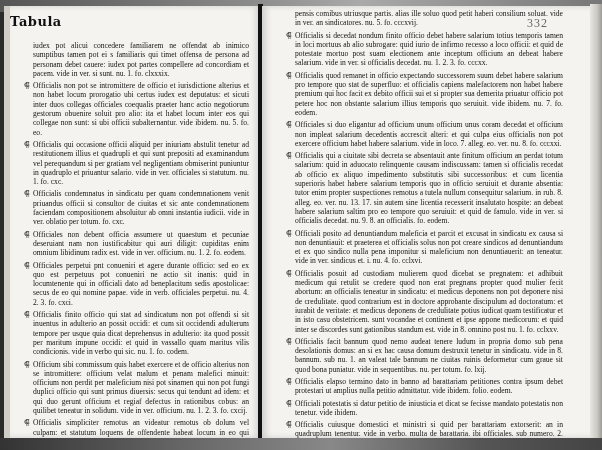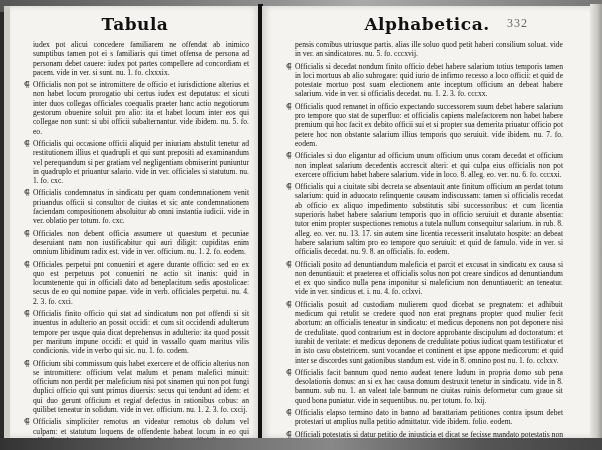--- a/index.html
+++ b/index.html
@@ -33,30 +33,29 @@
     }
     .page-edge {
       position: absolute; top: 4px; right: 0; width: 12px; height: 440px;
       background: linear-gradient(90deg, #e7e6e1, #c9c8c2 60%, #9c9b96);
     }
     .gutter {
       position: absolute; left: 258px; top: 4px; width: 5px; height: 440px;
       background: #111;
     }
     .head {
-      text-align: center;
       font-family: "DejaVu Serif", serif;
       font-weight: bold;
-      font-size: 17px;
+      font-size: 13px;
       color: #111;
-      margin: 8px 0 6px 0;
+      margin: 8px 0 12px 0;
       letter-spacing: 0.5px;
     }
     .folio {
-      position: absolute; top: 10px; right: 64px;
+      position: absolute; top: 10px; right: 44px;
       font-family: "Liberation Serif", serif;
       font-size: 12px; color: #666;
       letter-spacing: 1px;
     }
     .text {
       font-family: "Liberation Serif", serif;
       font-size: 7.6px;
       line-height: 9.3px;
       color: #141414;
       text-align: justify;
@@ -92,26 +91,25 @@
     <p class="entry"><span class="mark">⸿</span><span>Officialis simpliciter remotus an videatur remotus ob dolum vel culpam: et statutum loquens de offendente habeat locum in eo qui offendit prime remotum: ab officio. vide sub. an officialis remotus. nume. 1. fo. cccxij.</span></p>
     <p class="entry"><span class="mark">⸿</span><span>Officialis remittens aliquem ad proprium iudicem cum ignominia dicitur committere vim pub. et iudex laycus faciens molestiam clerico est excitatus: qui inferre alicui verecundiam pro delicto est pena. vide in remissio. nu. 1. fo. co.</span></p>
 
   </div>
 </div>
 
 <div class="gutter"></div>
 
 <div class="page right">
   <div class="folio">332</div>
-  <div class="head">Alphabetica.</div>
   <div class="text">
     <p class="entry cont"><span>pensis comibus utriusque partis. alias ille soluo quod petit haberi consilium soluat. vide in ver. an sindicatores. nu. 5. fo. cccxvij.</span></p>
     <p class="entry"><span class="mark">⸿</span><span>Officialis si decedat nondum finito officio debet habere salarium totius temporis tamen in loci mortuus ab alio subrogare: quid iurio de infirmo recesso a loco officii: et quid de potestate mortuo post suam electionem ante inceptum officium an debeat habere salarium. vide in ver. si officialis decedat. nu. 1. 2. 3. fo. cccxx.</span></p>
     <p class="entry"><span class="mark">⸿</span><span>Officialis quod remanet in officio expectando successorem suum debet habere salarium pro tempore quo stat de superfluo: et officialis capiens malefactorem non habet habere premium qui hoc facit ex debito officii sui et si propter sua demerita priuatur officio pot petere hoc non obstante salarium illius temporis quo seruiuit. vide ibidem. nu. 7. fo. eodem.</span></p>
-    <p class="entry"><span class="mark">⸿</span><span>Officiales si duo eligantur ad officium unum officium unus coram decedat et officium non impleat salarium decedentis accrescit alteri: et qui culpa eius officialis non pot exercere officium habet habere salarium. vide in loco. 8. alleg. eo. ver. nu. 6. fo. cccxxi.</span></p>
+    <p class="entry"><span class="mark">⸿</span><span>Officiales si duo eligantur ad officium unum officium unus coram decedat et officium non impleat salarium decedentis accrescit alteri: et qui culpa eius officialis non pot exercere officium habet habere salarium. vide in loco. 7. alleg. eo. ver. nu. 8. fo. cccxxi.</span></p>
     <p class="entry"><span class="mark">⸿</span><span>Officialis qui a ciuitate sibi decreta se absentauit ante finitum officium an perdat totum salarium: quid in aduocato relinquente causam indiscussam: tamen si officialis recedat ab officio ex aliquo impedimento substitutis sibi successoribus: et cum licentia superioris habet habere salarium temporis quo in officio seruiuit et durante absentia: tutor enim propter suspectiones remotus a tutela nullum consequitur salarium. in rub. 8. alleg. eo. ver. nu. 13. 17. sin autem sine licentia recesserit insalutato hospite: an debeat habere salarium saltim pro eo tempore quo seruiuit: et quid de famulo. vide in ver. si officialis decedat. nu. 9. 8. an officialis. fo. eodem.</span></p>
     <p class="entry"><span class="mark">⸿</span><span>Officiali posito ad denuntiandum maleficia et parcit et excusat in sindicatu ex causa si non denuntiauit: et praeterea et officialis solus non pot creare sindicos ad denuntiandum et ex quo sindico nulla pena imponitur si maleficium non denuntiauerit: an teneatur. vide in ver. sindicus et. i. nu. 4. fo. cclxvi.</span></p>
     <p class="entry"><span class="mark">⸿</span><span>Officialis posuit ad custodiam mulierem quod dicebat se pregnatem: et adhibuit medicum qui retulit se credere quod non erat pregnans propter quod mulier fecit abortum: an officialis teneatur in sindicatu: et medicus deponens non pot deponere nisi de credulitate. quod contrarium est in doctore approbante discipulum ad doctoratum: et iurabit de veritate: et medicus deponens de credulitate potius iudicat quam testificatur et in isto casu obstetricem. sunt vocandae et continent et ipse appone medicorum: et quid inter se discordes sunt gationibus standum est. vide in 8. omnino post nu. 1. fo. cclxxv.</span></p>
     <p class="entry"><span class="mark">⸿</span><span>Officialis facit bannum quod nemo audeat tenere ludum in propria domo sub pena desolationis domus: an si ex hac causa domum destruxit tenetur in sindicatu. vide in 8. bannum. sub nu. 1. an valeat tale bannum ne ciuitas ruinis deformetur cum graue sit quod bona puniatur. vide in sequentibus. nu. per totum. fo. lxij.</span></p>
     <p class="entry"><span class="mark">⸿</span><span>Officialis elapso termino dato in banno ad barattariam petitiones contra ipsum debet protestari ut amplius nulla petitio admittatur. vide ibidem. folio. eodem.</span></p>
     <p class="entry"><span class="mark">⸿</span><span>Officiali potestatis si datur petitio de iniusticia et dicat se fecisse mandato potestatis non tenetur. vide ibidem.</span></p>
     <p class="entry"><span class="mark">⸿</span><span>Officialis cuiusque domestici et ministri si quid per barattariam extorserit: an in quadruplum tenentur. vide in verbo. multa de barattaria. ibi officiales. sub numero. 2. folio. lxiij.</span></p>
 
   </div>
 

